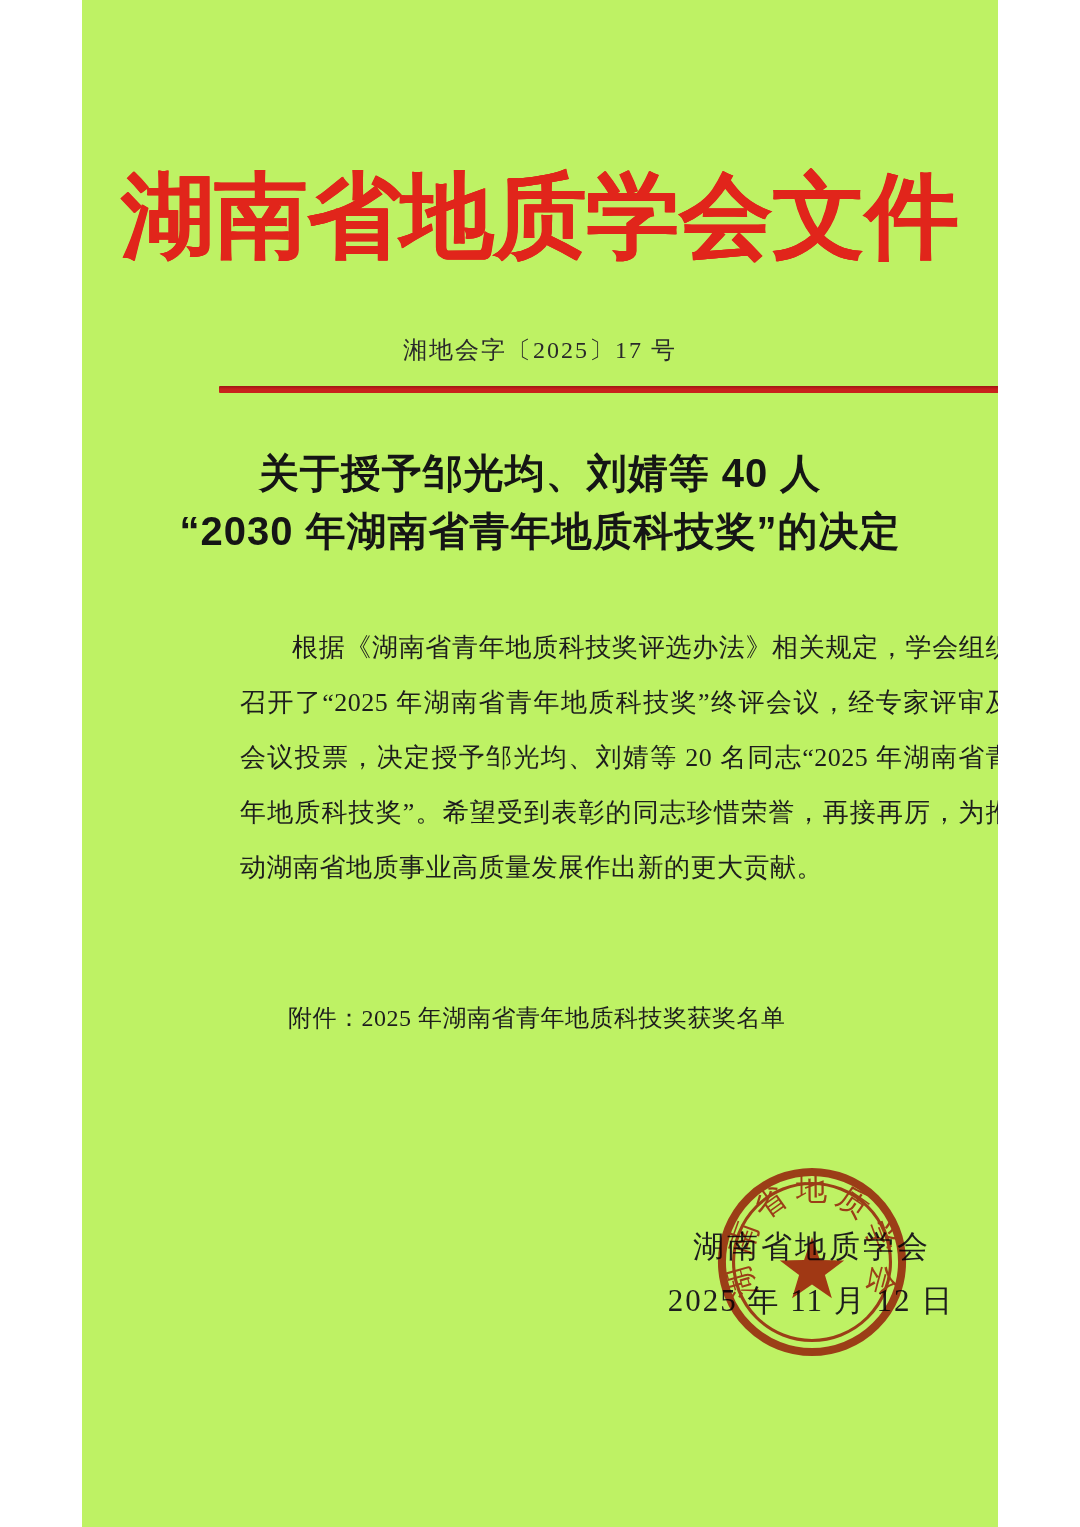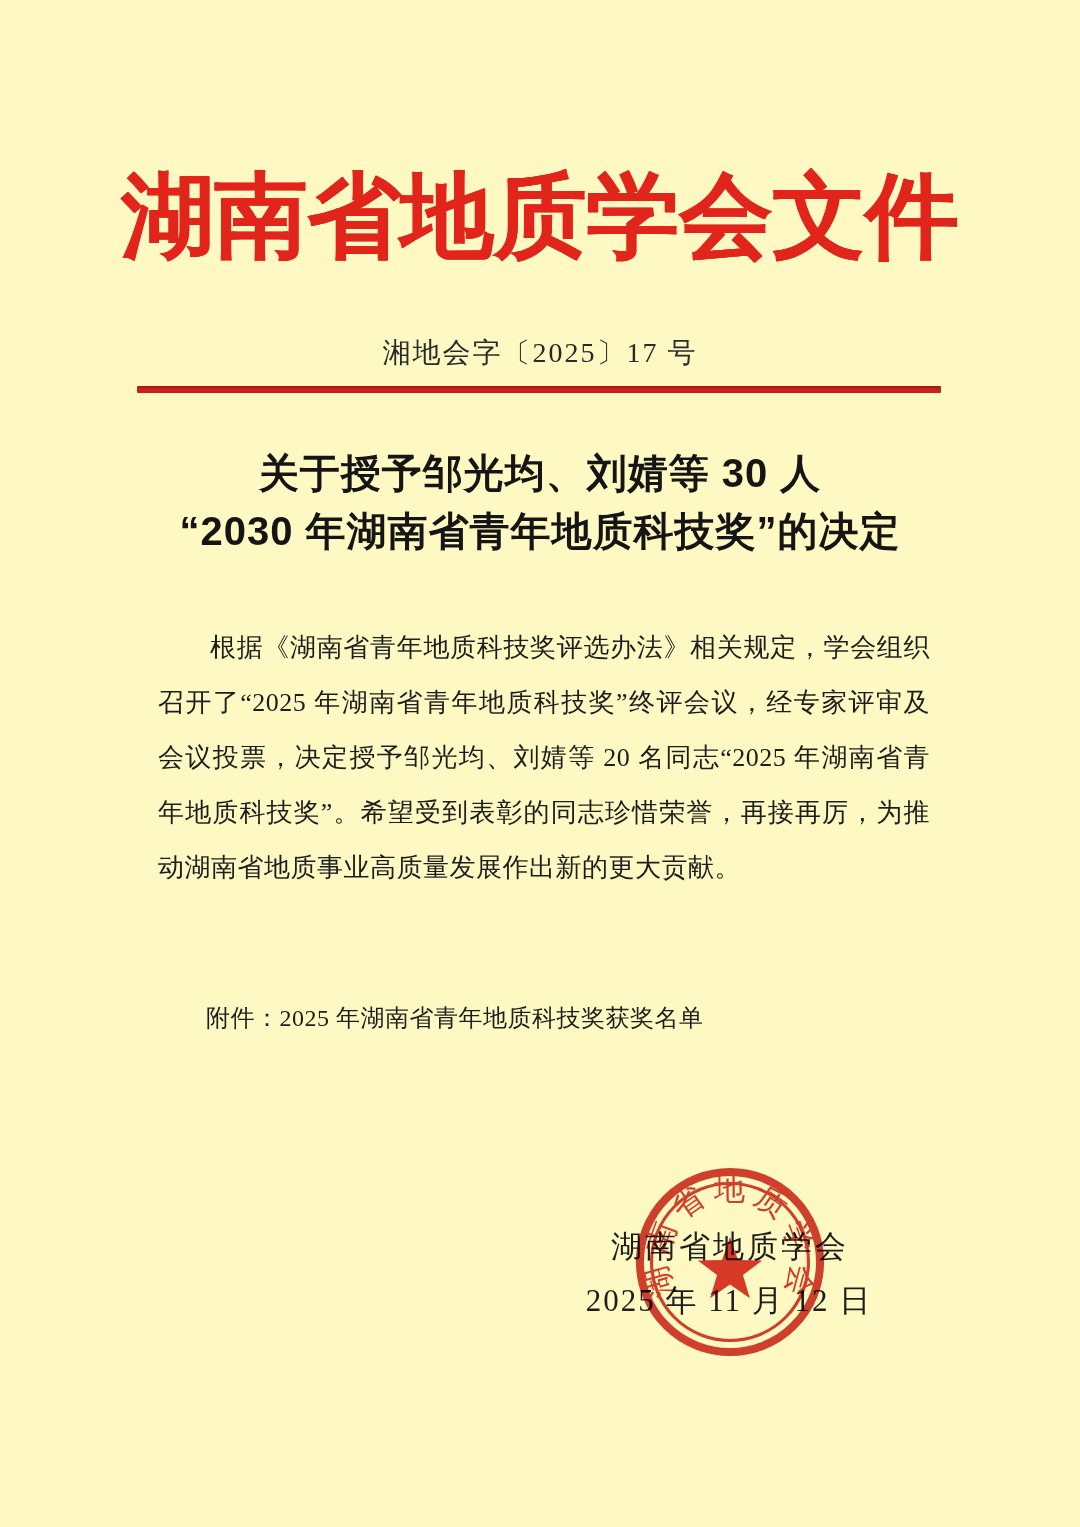--- a/index.html
+++ b/index.html
@@ -1,23 +1,23 @@
 <!DOCTYPE html>
 <html><head>
 <meta charset="utf-8">
 <style>
   * { margin: 0; padding: 0; box-sizing: border-box; }
   html, body { background: #ffffff; }
   body { font-family: "Liberation Serif", serif; }
 
   .page {
     position: relative;
-    width: 1080px;
+    width: 916px;
     height: 1527px;
-    background: #fef9c3;
+    background: #bef264;
     overflow: hidden;
     margin: 0 auto;
   }
 
   .header-title {
     position: absolute;
     top: 158px;
     left: 0;
     width: 100%;
     text-align: center;
@@ -30,21 +30,21 @@
     text-shadow: 0.5px 0 0 #e1251b, -0.5px 0 0 #e1251b;
     white-space: nowrap;
   }
 
   .doc-number {
     position: absolute;
     top: 334px;
     left: 0;
     width: 100%;
     text-align: center;
-    font-size: 28px;
+    font-size: 24px;
     color: #2a2a2a;
     letter-spacing: 2px;
   }
 
   .red-rule {
     position: absolute;
     top: 386px;
     left: 137px;
     width: 804px;
     height: 7px;
@@ -132,21 +132,21 @@
 
 <div class="page">
 
   <div class="header-title">湖南省地质学会文件</div>
 
   <div class="doc-number">湘地会字〔2025〕17 号</div>
 
   <div class="red-rule"></div>
 
   <div class="doc-title">
-    <div>关于授予邹光均、刘婧等 30 人</div>
+    <div>关于授予邹光均、刘婧等 40 人</div>
     <div>“2030 年湖南省青年地质科技奖”的决定</div>
   </div>
 
   <div class="body-text">
     <p>根据《湖南省青年地质科技奖评选办法》相关规定，学会组织召开了“2025 年湖南省青年地质科技奖”终评会议，经专家评审及会议投票，决定授予邹光均、刘婧等 20 名同志“2025 年湖南省青年地质科技奖”。希望受到表彰的同志珍惜荣誉，再接再厉，为推动湖南省地质事业高质量发展作出新的更大贡献。</p>
   </div>
 
   <div class="attachment-line">附件：2025 年湖南省青年地质科技奖获奖名单</div>
 
   <div class="signature">湖南省地质学会</div>

